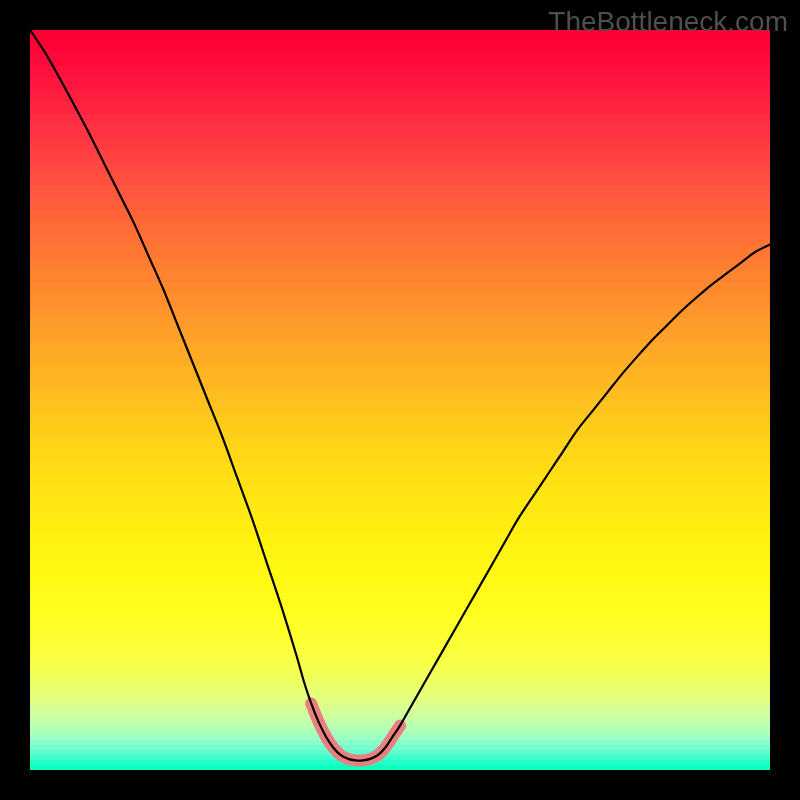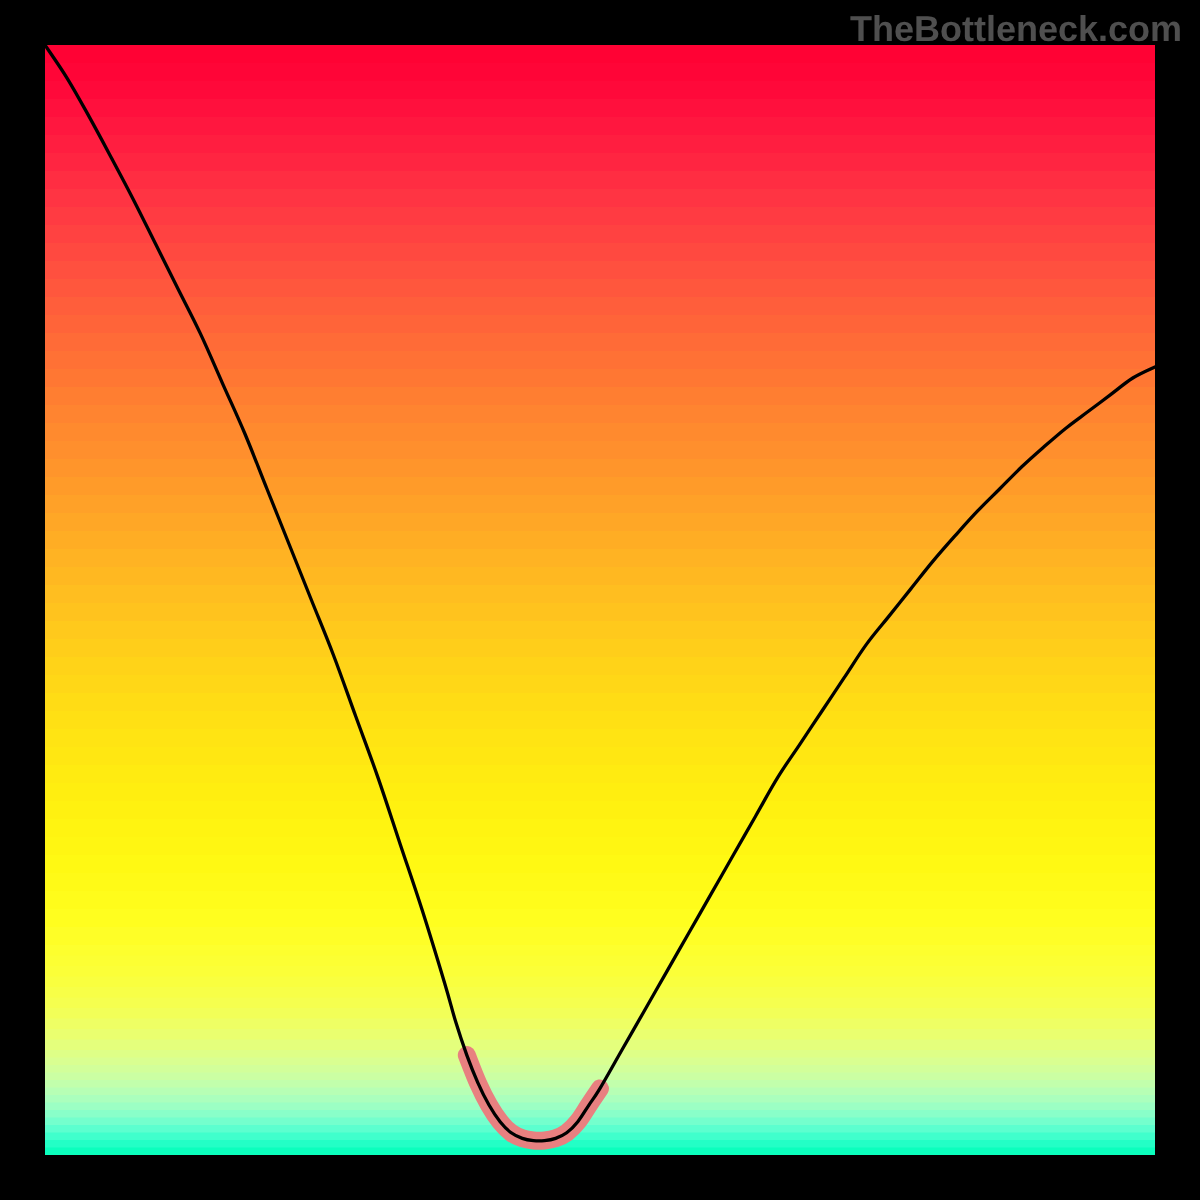--- a/index.html
+++ b/index.html
@@ -15,22 +15,22 @@
     position: relative;
     width: 800px;
     height: 800px;
     background: #000;
   }
   .watermark {
     position: absolute;
     top: 6px;
     right: 12px;
     color: #4f4f4f;
-    font-size: 24px;
-    font-weight: 700;
+    font-size: 28px;
+    font-weight: 400;
     z-index: 30;
     pointer-events: none;
   }
   .plot-area {
     position: absolute;
     left: 30px;
     top: 30px;
     width: 740px;
     height: 740px;
     overflow: hidden;

